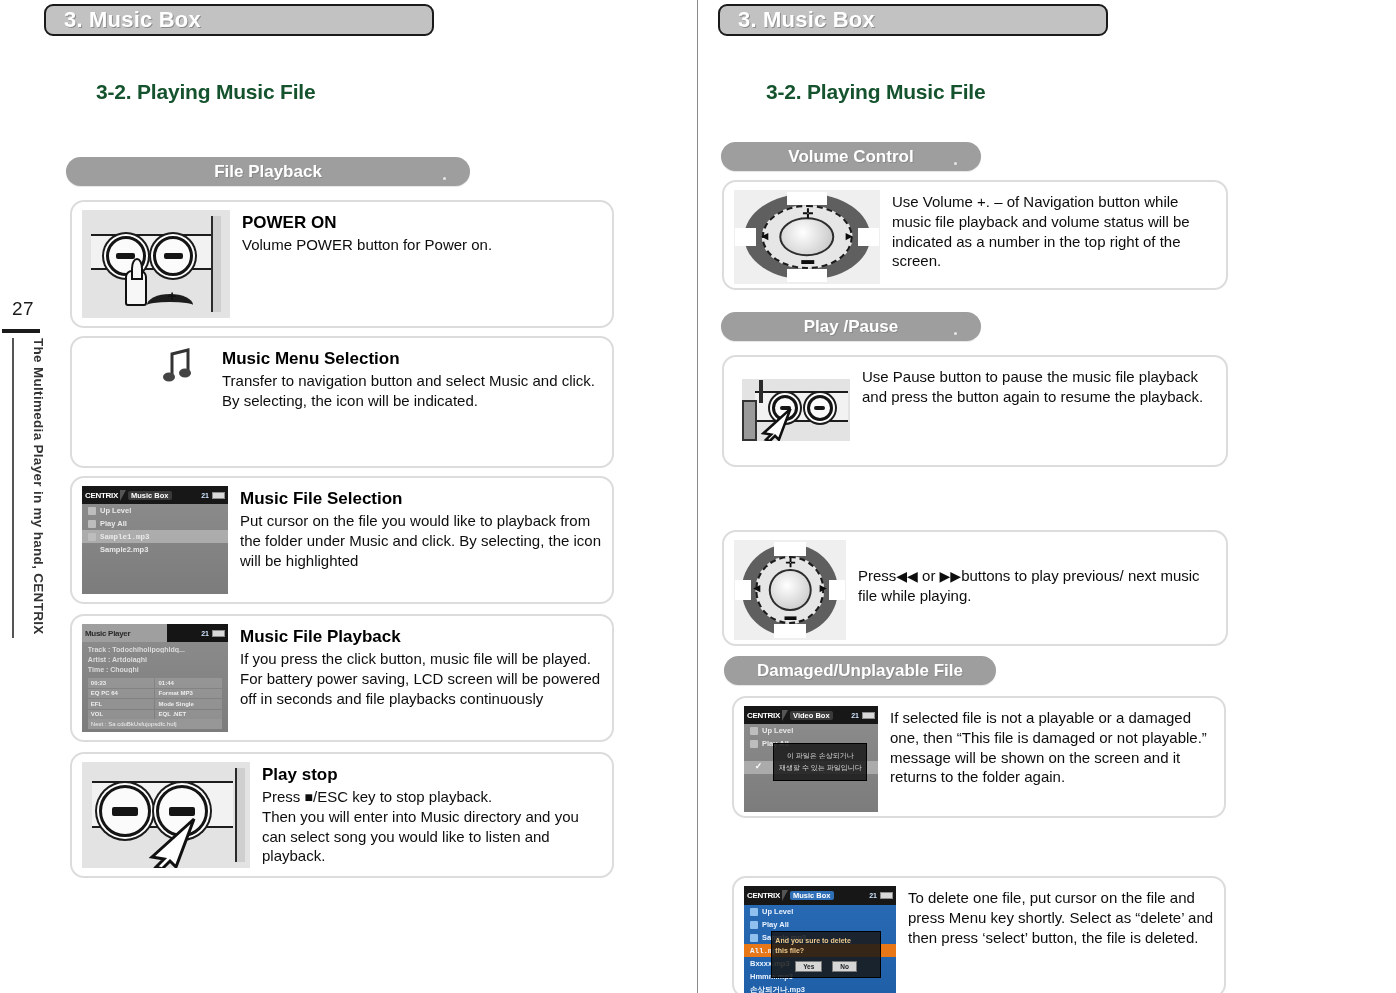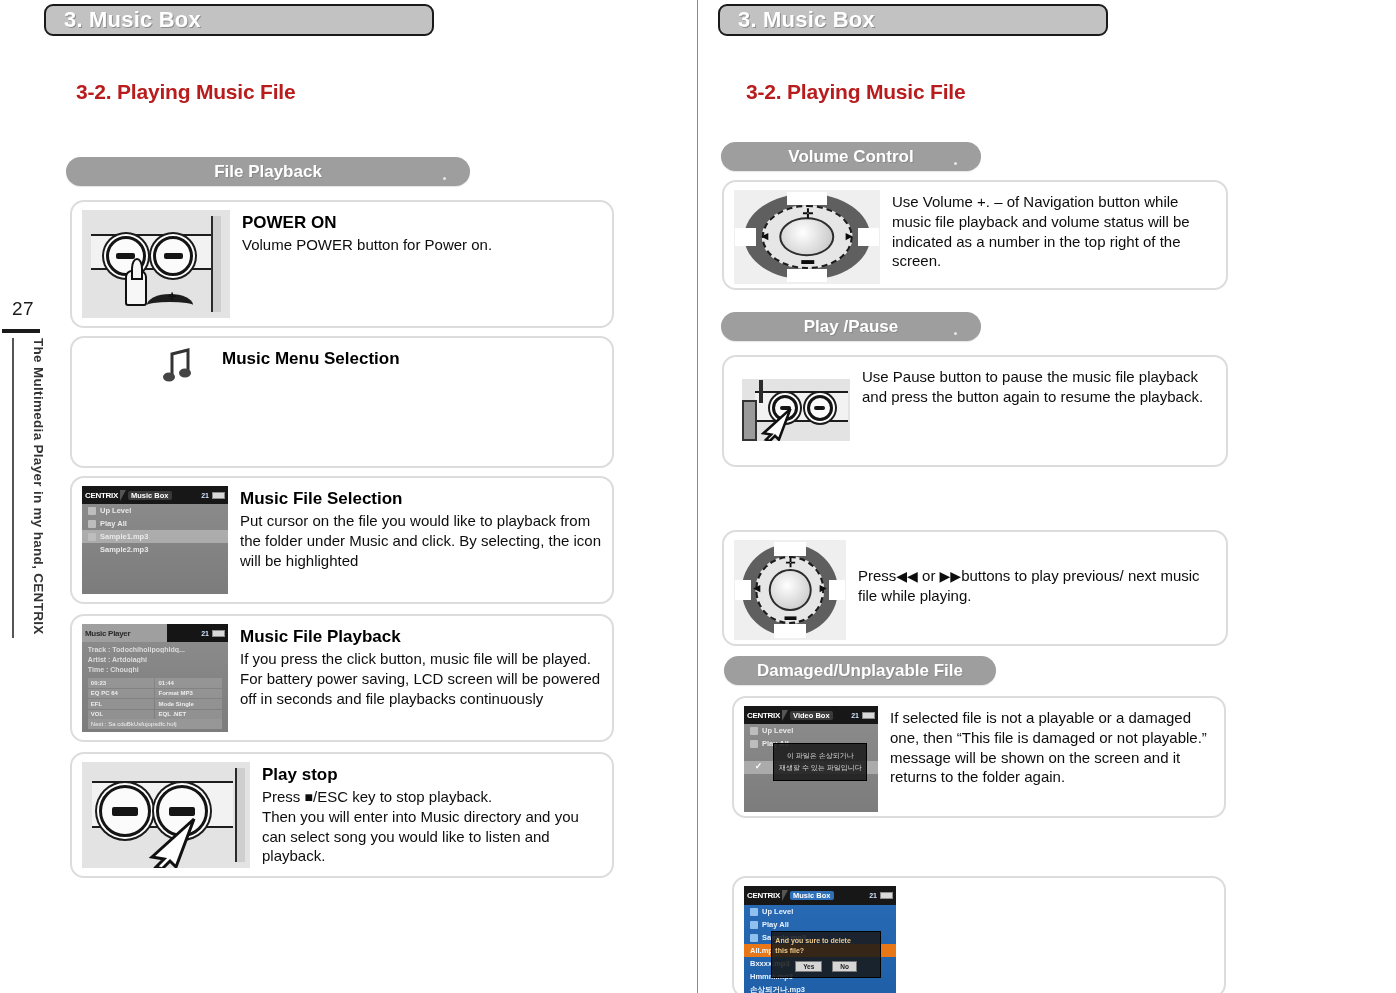--- a/index.html
+++ b/index.html
@@ -58,22 +58,23 @@
   .chapter-banner .label {
     padding-left: 18px;
     font-size: 22px; font-weight: bold; color: #ffffff;
     text-shadow: 1px 1px 0 #8d8d8d;
     letter-spacing: .2px;
   }
 
   
   .page-title {
     position: absolute;
-    font-size: 21px; font-weight: bold; color: #b91c1c;
+    font-size: 21px; font-weight: bold; color: #14532d;
     letter-spacing: -0.2px;
+    margin-left: 20px;
   }
 
   
   .pill {
     position: absolute;
     height: 29px;
     background: #9e9e9e;
     border-radius: 15px;
     display: flex; align-items: center; justify-content: center;
     box-shadow: 0 1px 1px rgba(0,0,0,.10);
@@ -204,21 +205,21 @@
     height: 13px; padding-left: 6px;
     font-size: 7.5px; color: #e9e9e9; font-weight: bold;
     white-space: nowrap; overflow: hidden;
   }
   .lcd.blue .row { color: #eaf3ff; }
   .lcd .row .ico {
     width: 8px; height: 8px; background: #bdbdbd; border-radius: 1px;
     flex: 0 0 auto;
   }
   .lcd.blue .row .ico { background: #8fc0ee; }
-  .lcd .row.sel { background: rgba(255,255,255,.32); }
+  .lcd .row.sel { background: rgba(255,255,255,.32); font-family: Liberation Mono, monospace; }
   .lcd.blue .row.sel { background: #e87817; }
   .lcd .dialog {
     position: absolute; background: rgba(25,25,25,.86);
     border: 1px solid #000;
     display: flex; flex-direction: column; align-items: center;
     justify-content: center; gap: 2px; padding: 3px;
   }
   .lcd .dialog .dtxt {
     font-size: 7px; color: #f0c98a; font-weight: bold;
     text-align: left; width: 100%; line-height: 1.25;
@@ -345,20 +346,21 @@
               <path d="M10 30 L10 8 L26 4 L26 26" stroke="#333" stroke-width="3" fill="none"></path>
               <ellipse cx="7" cy="31" rx="6" ry="4.5" fill="#444"></ellipse>
               <ellipse cx="23" cy="27" rx="6" ry="4.5" fill="#444"></ellipse>
             </svg>
           </div>
 
         </div>
       </div>
       <div class="body">
         <div class="head">Music Menu Selection</div>
+        <div class="text">Transfer to navigation button and select Music and click. By selecting, the icon will be indicated.</div>
       </div>
     </div>
 
     <div class="panel" style="left:70px; top:476px; width:544px; height:128px;">
       <div class="thumb" style="width:146px; height:108px;">
         <div class="lcd gray">
           <div class="titlebar">
             <span class="brand">CENTRIX</span>
             <span class="tb-slash"></span>
             <span class="tb-app">Music Box</span>
@@ -608,16 +610,19 @@
           <div class="dialog" style="left:18%; top:40%; width:72%; height:42%; align-items:flex-start;">
             <div class="dtxt">And you sure to delete</div>
             <div class="dtxt">this file?</div>
             <div class="dbtns" style="align-self:center;">
               <span class="dbtn">Yes</span>
               <span class="dbtn">No</span>
             </div>
           </div>
         </div>
       </div>
+      <div class="body">
+        <div class="text">To delete one file, put cursor on the file and press Menu key shortly. Select as “delete’ and  then press ‘select’ button, the file is deleted.</div>
+      </div>
     </div>
 
   </div>
 </div>
 
 </body></html>

